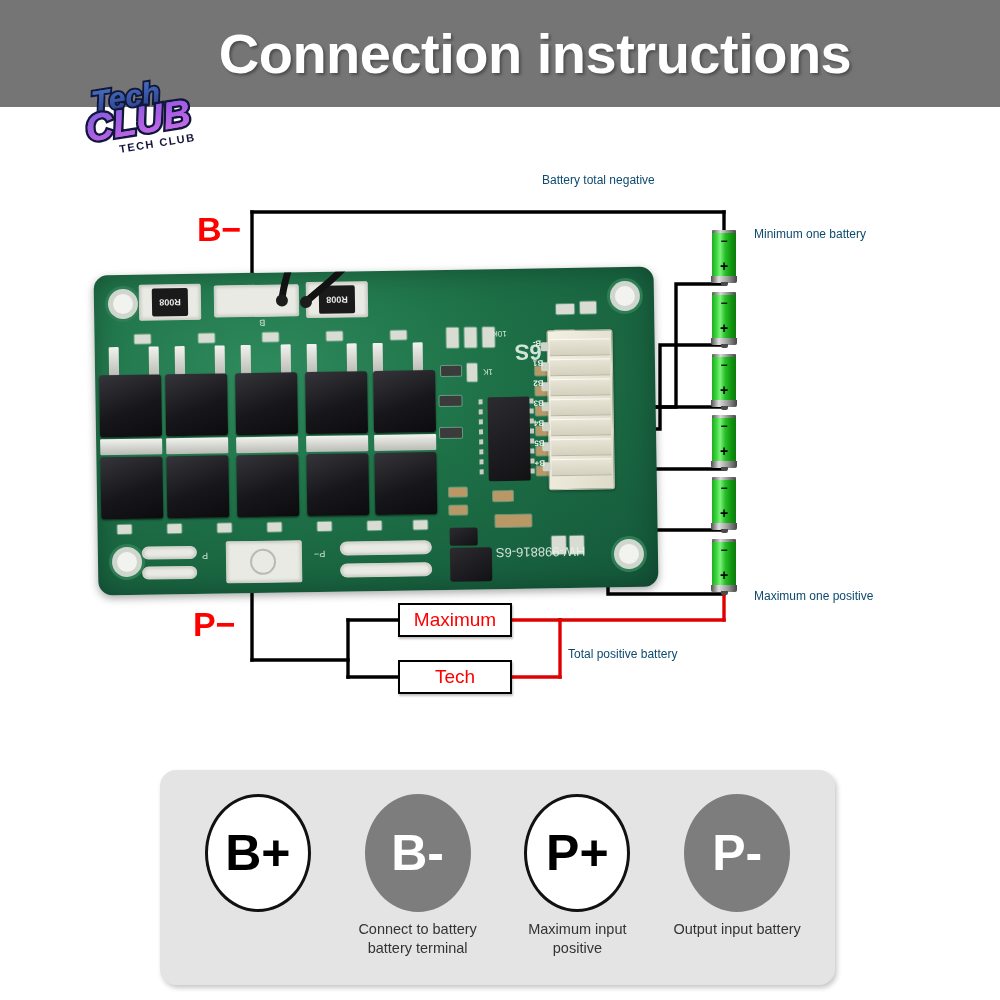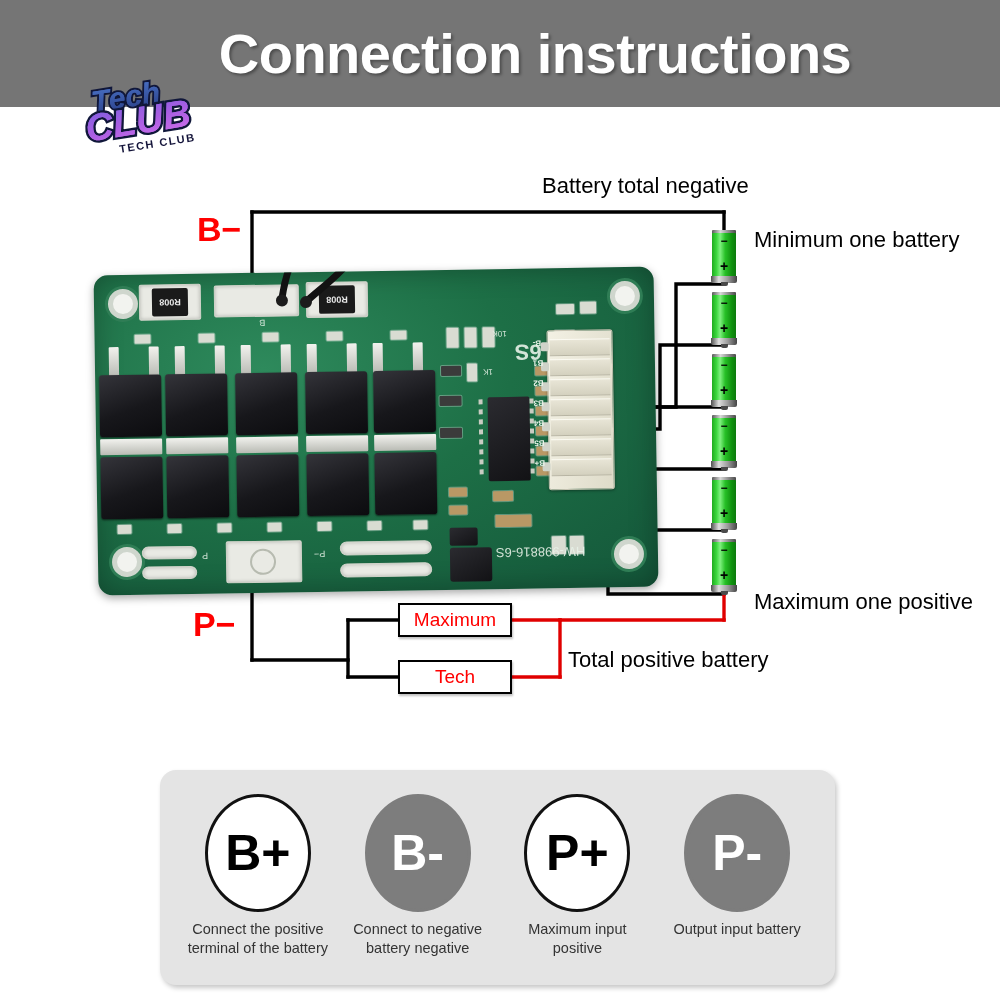--- a/index.html
+++ b/index.html
@@ -137,21 +137,21 @@
     position:absolute; left:0; top:8px; width:28px; text-align:center;
     color:#000; font-size:12px; font-weight:bold; line-height:10px;
   }
   .bat-plus{
     position:absolute; left:0; top:32px; width:28px; text-align:center;
     color:#000; font-size:14px; font-weight:bold; line-height:12px;
   }
 
   
   .red-label{
-    position:absolute; color:#000000; font-size:22px; white-space:nowrap;
+    position:absolute; color:#0c4a6e; font-size:12px; white-space:nowrap;
     font-family:"Liberation Sans", sans-serif;
   }
   .term-label{
     position:absolute; color:#ff0000; font-size:34px; font-weight:bold;
     white-space:nowrap; font-family:"Liberation Sans", sans-serif;
   }
   .box-node{
     position:absolute; background:#ffffff;
     border:2px solid #000000;
     display:flex; align-items:center; justify-content:center;
@@ -478,26 +478,25 @@
     <div class="bat-cap-bot"></div>
     <div class="bat-nub"></div>
   </div>
 
 </div>
 
 <div id="legend">
 
   <div class="legend-item">
     <div class="legend-circle light">B+</div>
-    <div class="legend-caption">Connect the positive terminal of the battery</div>
   </div>
 
   <div class="legend-item">
     <div class="legend-circle dark">B-</div>
-    <div class="legend-caption">Connect to negative battery negative</div>
+    <div class="legend-caption">Connect to battery battery terminal</div>
   </div>
 
   <div class="legend-item">
     <div class="legend-circle light">P+</div>
     <div class="legend-caption">Maximum input positive</div>
   </div>
 
   <div class="legend-item">
     <div class="legend-circle dark">P-</div>
     <div class="legend-caption">Output input battery</div>

